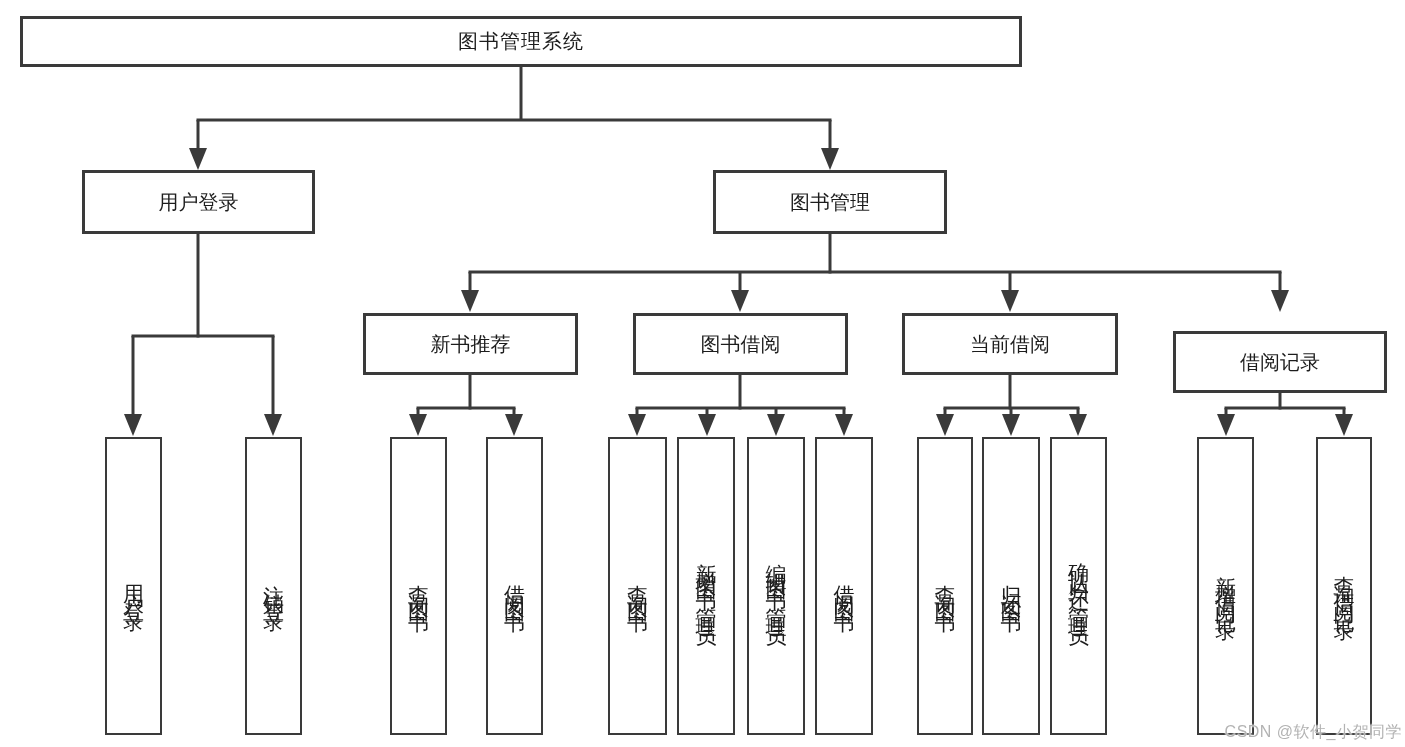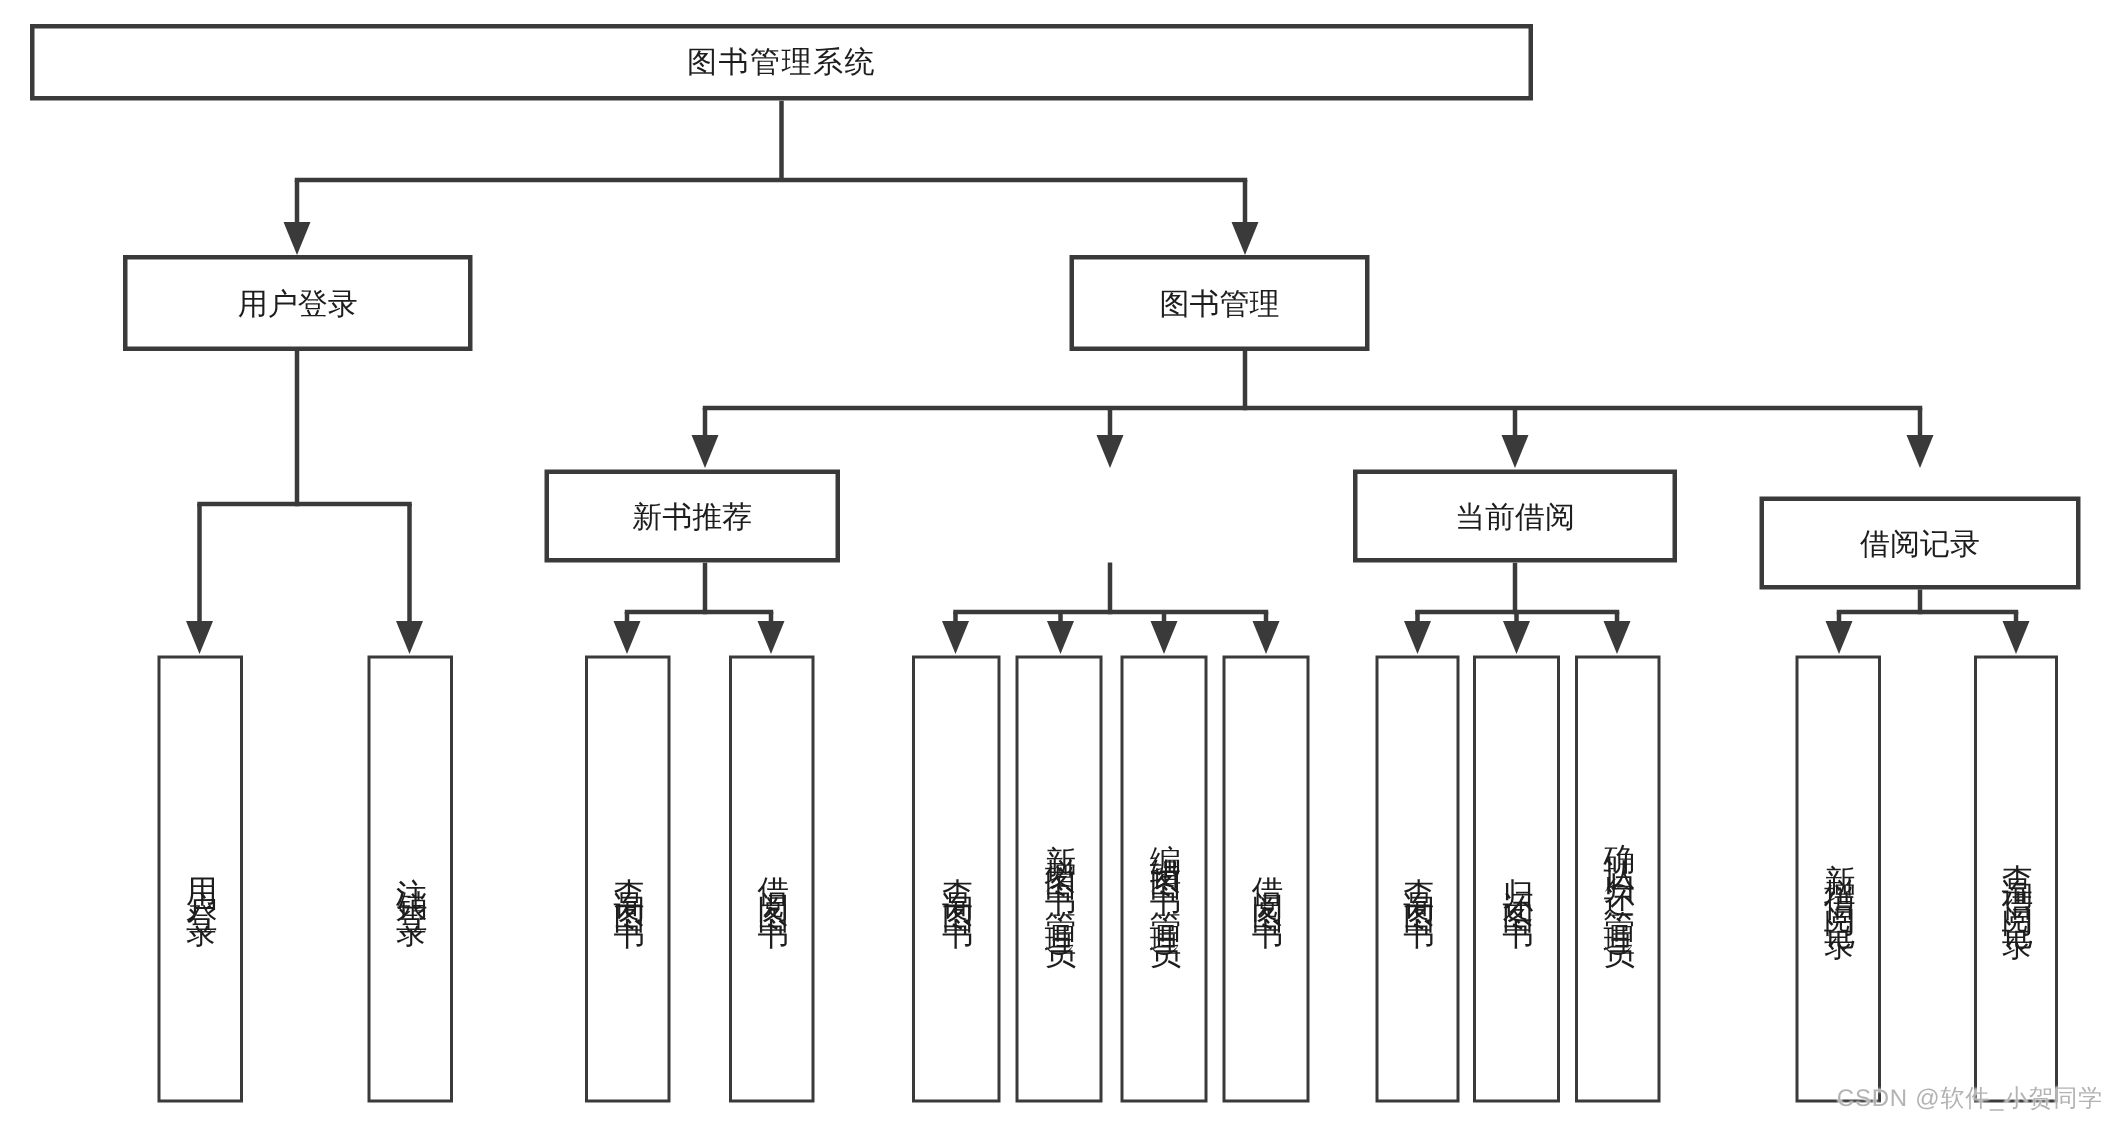--- a/index.html
+++ b/index.html
@@ -82,23 +82,24 @@
       <polygon points="936,414 954,414 945,436" fill="#3a3a3a"></polygon>
       <polygon points="1002,414 1020,414 1011,436" fill="#3a3a3a"></polygon>
       <polygon points="1069,414 1087,414 1078,436" fill="#3a3a3a"></polygon>
       <polygon points="1217,414 1235,414 1226,436" fill="#3a3a3a"></polygon>
       <polygon points="1335,414 1353,414 1344,436" fill="#3a3a3a"></polygon>
     </svg>
 
   <div class="node h root" style="left:20px;top:16px;width:1002px;height:51px;">图书管理系统</div>
 
   <div class="node h" style="left:82px;top:170px;width:233px;height:64px;">用户登录</div>
-  <div class="node h" style="left:713px;top:170px;width:200px;height:64px;">图书管理</div>
+  <div class="node h" style="left:713px;top:170px;width:234px;height:64px;">图书管理</div>
 
-  <div class="node h" style="left:363px;top:313px;width:197px;height:62px;">新书推荐</div>
+  <div class="node h" style="left:363px;top:313px;width:215px;height:62px;">新书推荐</div>
+  <div class="node h" style="left:633px;top:313px;width:215px;height:62px;">图书借阅</div>
   <div class="node h" style="left:902px;top:313px;width:216px;height:62px;text-align:right;">当前借阅</div>
   <div class="node h" style="left:1173px;top:331px;width:214px;height:62px;">借阅记录</div>
 
   <div class="node v" style="left:105px;top:437px;width:57px;height:298px;">用户登录</div>
   <div class="node v" style="left:245px;top:437px;width:57px;height:298px;">注销登录</div>
 
   <div class="node v" style="left:390px;top:437px;width:57px;height:298px;">查询图书</div>
   <div class="node v" style="left:486px;top:437px;width:57px;height:298px;">借阅图书</div>
 
   <div class="node v" style="left:608px;top:437px;width:59px;height:298px;">查询图书</div>

